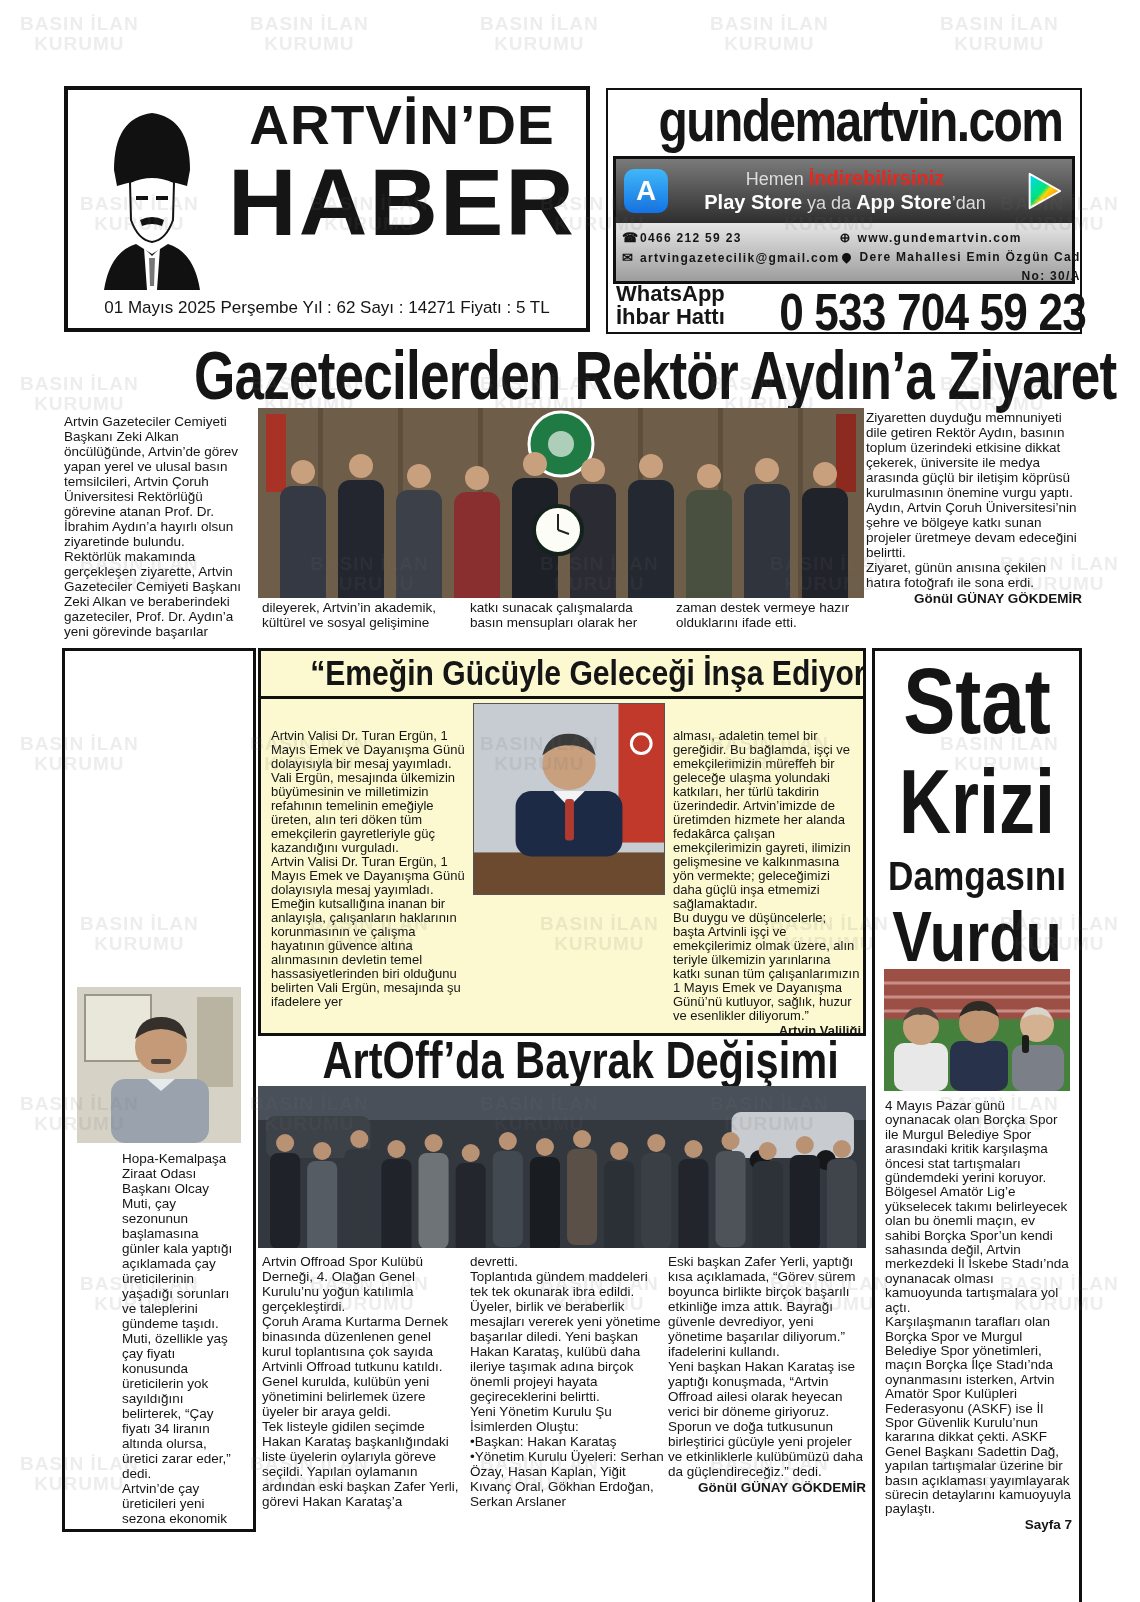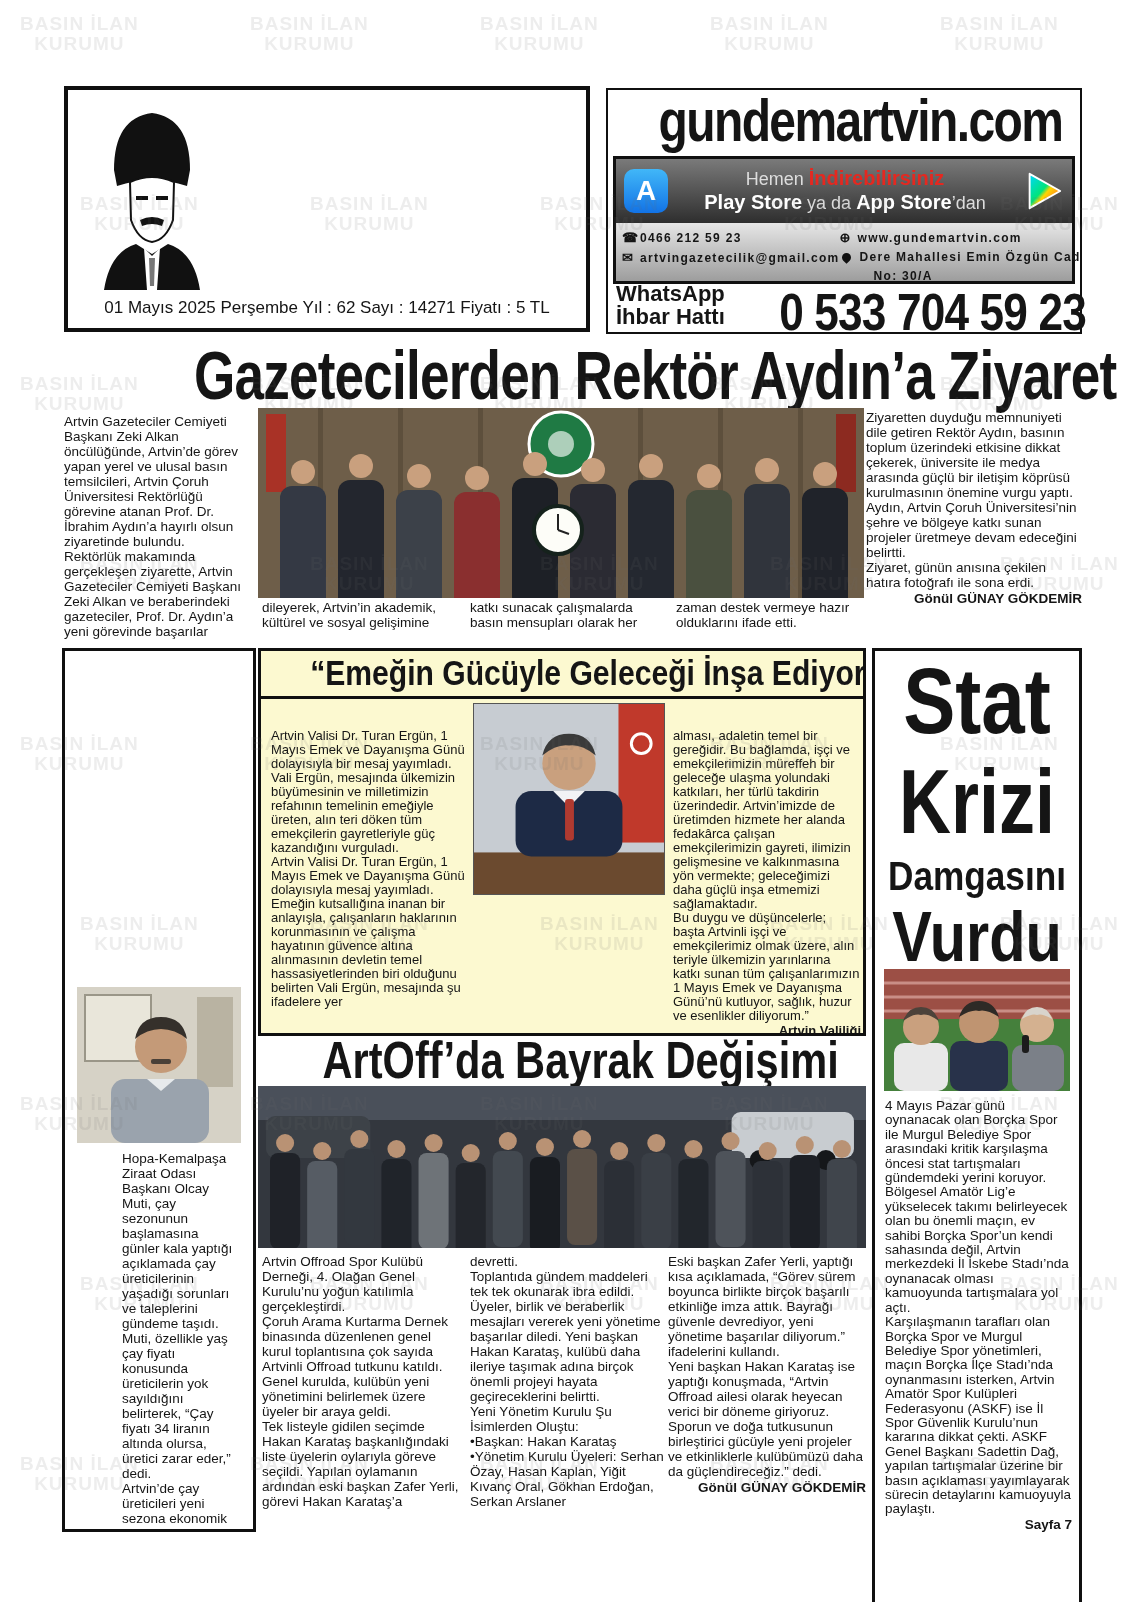--- a/index.html
+++ b/index.html
@@ -34,21 +34,21 @@
   .store-text b{color:#fff;font-size:20px;}
   .store-text b.red{color:#e52820;}
   .play-icon{width:42px;height:42px;margin-right:8px;flex:0 0 auto;}
   .contacts{height:58px;background:linear-gradient(#e6e6e6,#9d9d9d);display:flex;
             font-weight:700;font-size:12px;letter-spacing:1.3px;padding:7px 4px 0 6px;}
   .c-col{flex:1;}
   .c-row{display:flex;align-items:center;margin-bottom:5px;white-space:nowrap;}
   .c-ico{width:18px;font-size:13px;flex:0 0 auto;}
   .pin{width:9px;height:9px;border-radius:50% 50% 50% 0;transform:rotate(-45deg);background:#101010;
        margin:0 9px 0 2px;flex:0 0 auto;}
-  .addr2{margin-left:34px;}
+  .addr2{margin-left:18px;justify-content:flex-end;}
   .whatsapp{position:absolute;left:8px;right:6px;bottom:2px;height:48px;display:flex;}
   .wa-label{font-size:22px;font-weight:700;line-height:23px;flex:0 0 auto;}
   .wa-number{flex:1;text-align:right;white-space:nowrap;}
   .wa-number span{display:inline-block;font-size:52px;font-weight:800;letter-spacing:-1px;
                   transform:scaleX(.85);transform-origin:right center;}
 
   
   .lead-headline{position:absolute;left:64px;top:340px;width:1018px;text-align:center;white-space:nowrap;}
   .lead-headline span{display:inline-block;font-size:68px;font-weight:800;letter-spacing:-1px;line-height:70px;
                       transform:scaleX(.78);transform-origin:center;}
@@ -221,20 +221,24 @@
     <svg class="ataturk" viewBox="0 0 132 190" data-name="ataturk-portrait">
       <path d="M28 70 Q28 18 66 13 Q104 18 104 70 L101 86 Q66 74 31 86 Z" fill="#111"></path>
       <path d="M44 82 Q66 72 88 82 L87 120 Q80 140 66 142 Q52 140 45 120 Z" fill="#fff" stroke="#111" stroke-width="2"></path>
       <rect x="50" y="96" width="12" height="4" fill="#111"></rect>
         <rect x="70" y="96" width="12" height="4" fill="#111"></rect>
       <path d="M54 120 Q66 114 78 120 L76 126 Q66 122 56 126 Z" fill="#111"></path>
       <path d="M18 190 Q24 152 50 144 L66 154 L82 144 Q108 152 114 190 Z" fill="#111"></path>
       <path d="M58 148 L66 156 L74 148 L71 190 L61 190 Z" fill="#fff"></path>
       <path d="M63 158 L69 158 L68 186 L64 186 Z" fill="#777"></path>
     </svg>
+    <div class="mast-titles">
+      <div class="mast-t1" data-name="masthead-title-line1">ARTVİN’DE</div>
+      <div class="mast-t2" data-name="masthead-title-line2">HABER</div>
+    </div>
     <div class="dateline" data-name="dateline">01 Mayıs 2025 Perşembe Yıl : 62 Sayı : 14271 Fiyatı : 5 TL</div>
   </div>
 
   <div class="right-header" data-name="header-right">
     <div class="site"><span data-name="site-title">gundemartvin.com</span></div>
     <div class="promo" data-name="app-promo-banner">
       <div class="store-banner" data-name="store-banner">
         <div class="appstore-icon" data-name="app-store-icon">
           <span data-name="app-store-glyph">A</span>
         </div>

